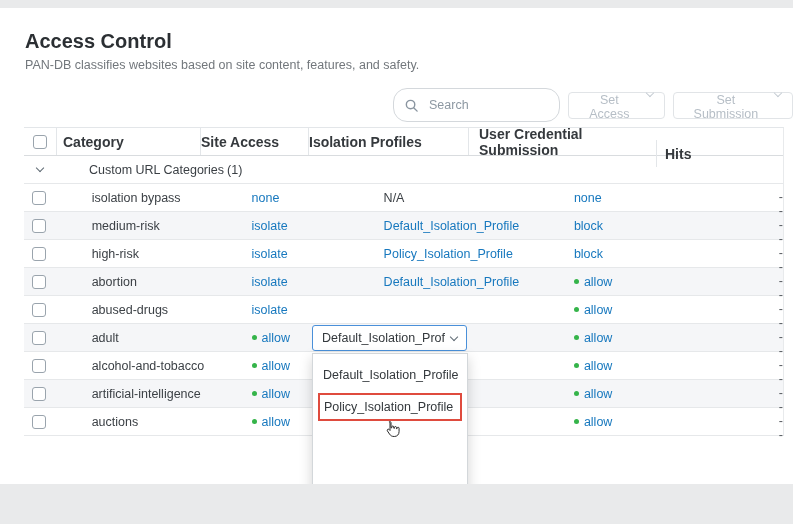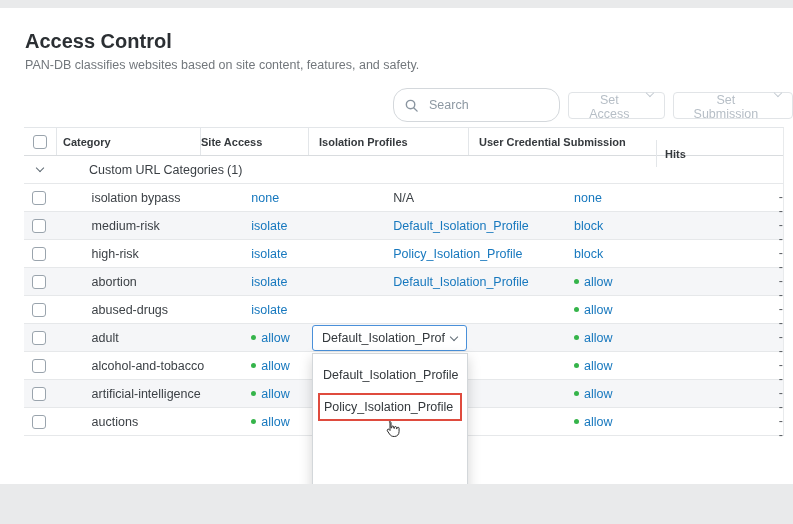--- a/index.html
+++ b/index.html
@@ -15,30 +15,30 @@
   .toolbar { position:absolute; left:393px; top:80px; display:flex; gap:8px; align-items:center; }
   .search-box { width:167px; height:27px; border:1px solid #d4d8dc; border-radius:14px; background:#fff; display:flex; align-items:center; padding:16px 10px; }
   .search-box svg { flex:none; margin-right:8px; }
   .search-box input { border:none; outline:none; flex:1; min-width:0; font-size:12.5px; color:#333; background:transparent; font-family:inherit; }
   .search-box input::placeholder { color:#8d98a2; }
   .tb-btn { height:27px; border:1px solid #e1e4e7; border-radius:4px; background:#fff; color:#b6bec6; font-size:12.5px; display:flex; align-items:flex-start; gap:8px; padding:0 11px; font-family:inherit; cursor:default; }
   .chev { display:inline-block; width:6px; height:6px; border-right:1.5px solid currentColor; border-bottom:1.5px solid currentColor; transform:rotate(45deg); margin-top:-3px; }
   .tb-btn .chev { color:#c3cad1; }
 
   .table { position:absolute; left:24px; top:119px; width:760px; border-top:1px solid #e3e6e9; border-right:1px solid #e8eaec; background:#fff; }
-  .thead { display:flex; height:28px; border-bottom:1px solid #d9dcdf; align-items:stretch; font-weight:700; color:#35393d; font-size:11px; background:#fff; }
+  .thead { display:flex; height:28px; border-bottom:1px solid #d9dcdf; align-items:stretch; font-weight:700; color:#35393d; font-size:14px; background:#fff; }
   .thead .cell { display:flex; align-items:center; }
   .thead .cell + .cell { border-left:1px solid #e3e6e9; }
   .trow { display:flex; height:28px; border-bottom:1px solid #e6e8ea; align-items:center; font-size:12.5px; color:#3c4146; background:#fff;gap:32px; }
   .trow.shaded { background:#f5f6f8; }
   .cell { height:100%; display:flex; align-items:center; }
   .c0 { width:32px; justify-content:center; }
   .c1 { width:144px; padding-left:6px; }
   .c2 { width:108px; }
-  .c3 { width:160px; padding-left:10px; }
+  .c3 { width:160px; }
   .c4 { width:188px; padding-left:10px; }
   .c5 { flex:1; padding-left:8px;margin-top:12px; }
   .checkbox { width:14px; height:14px; border:1px solid #9aa4ad; border-radius:3px; background:#fff; display:inline-block; cursor:pointer; }
   .grouplabel { flex:1; display:flex; gap:3px; padding-left:1px; color:#3a3f44; }
   .chev-dark { color:#5f6a73; cursor:pointer; }
   .link { color:#1778be; cursor:pointer; text-decoration:none; }
   .plain { color:#3c4146; }
   .hits { color:#55595e; }
   .dot { width:5px; height:5px; border-radius:50%; background:#35b44a; display:inline-block; margin-right:5px; flex:none; }
 

